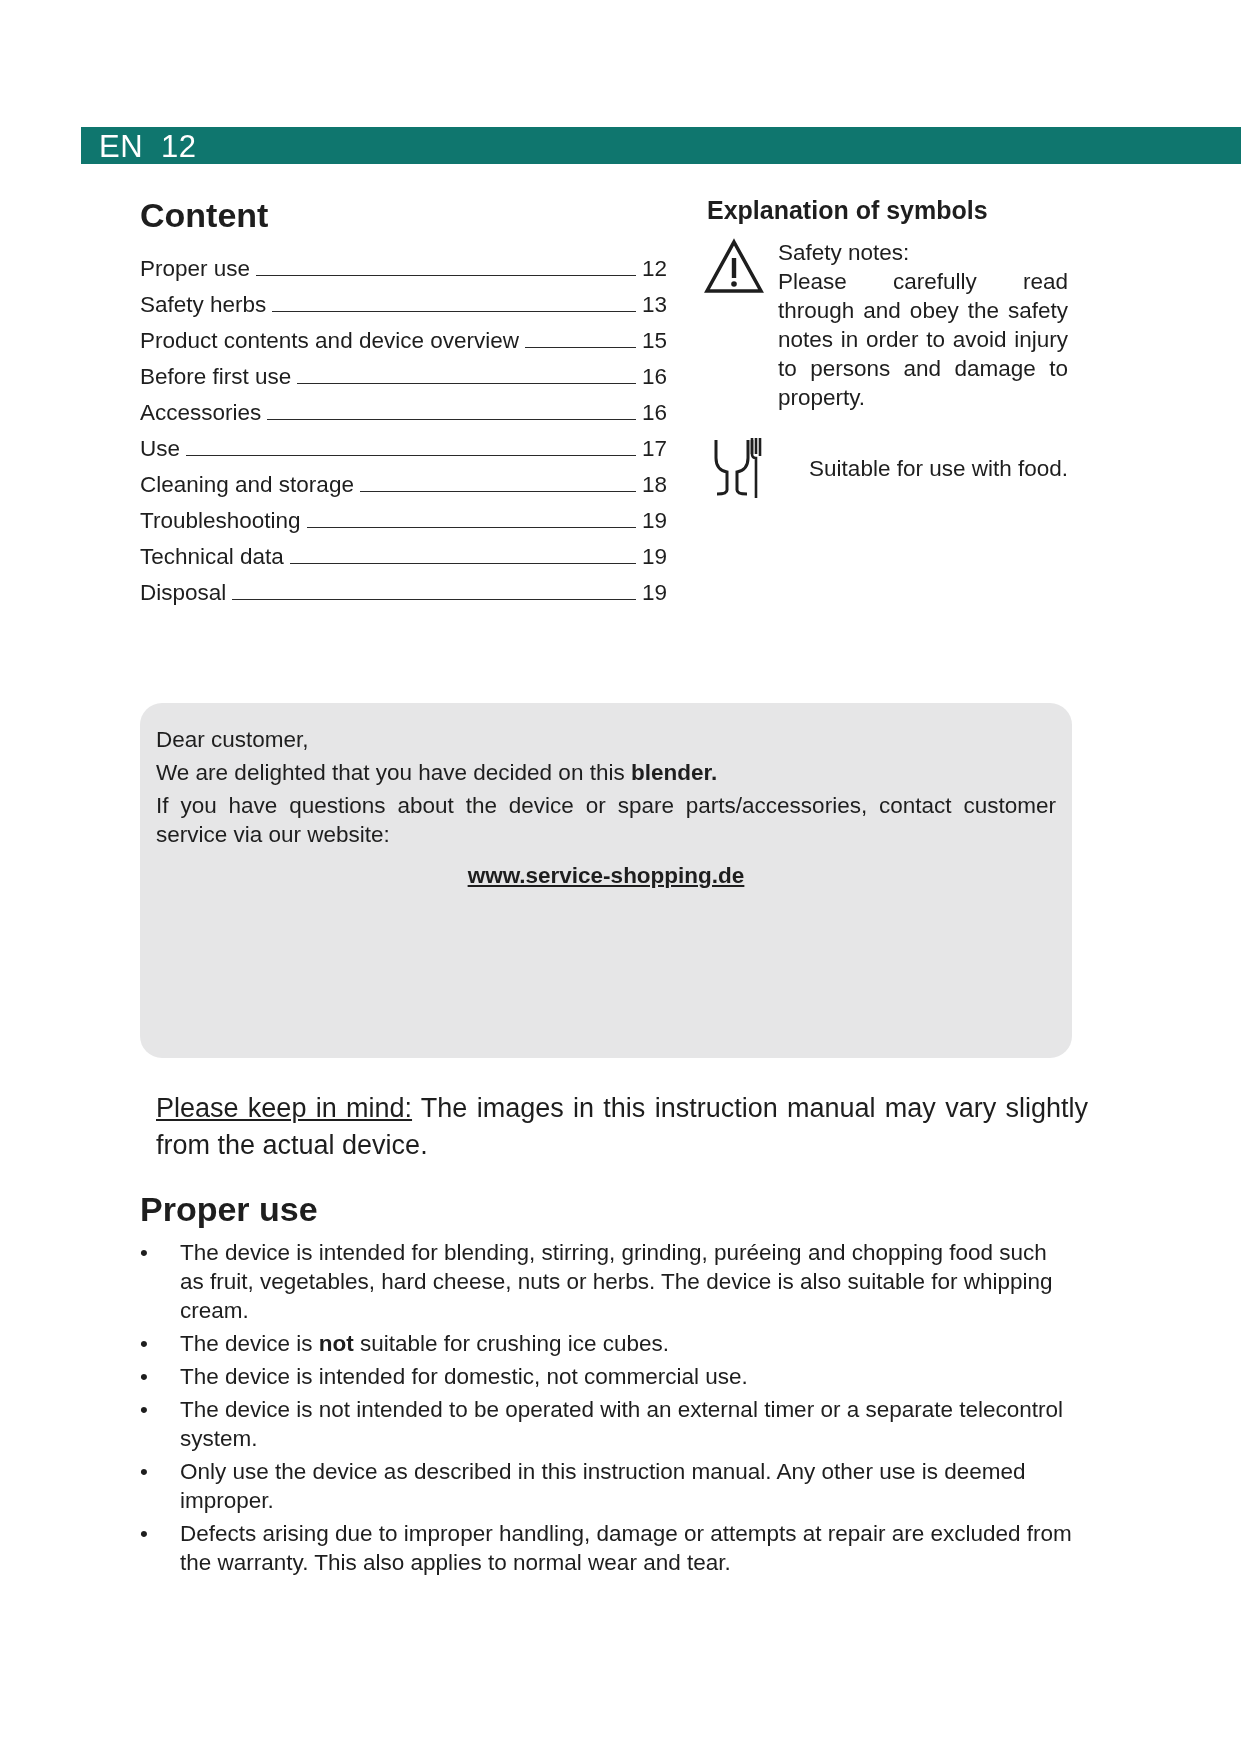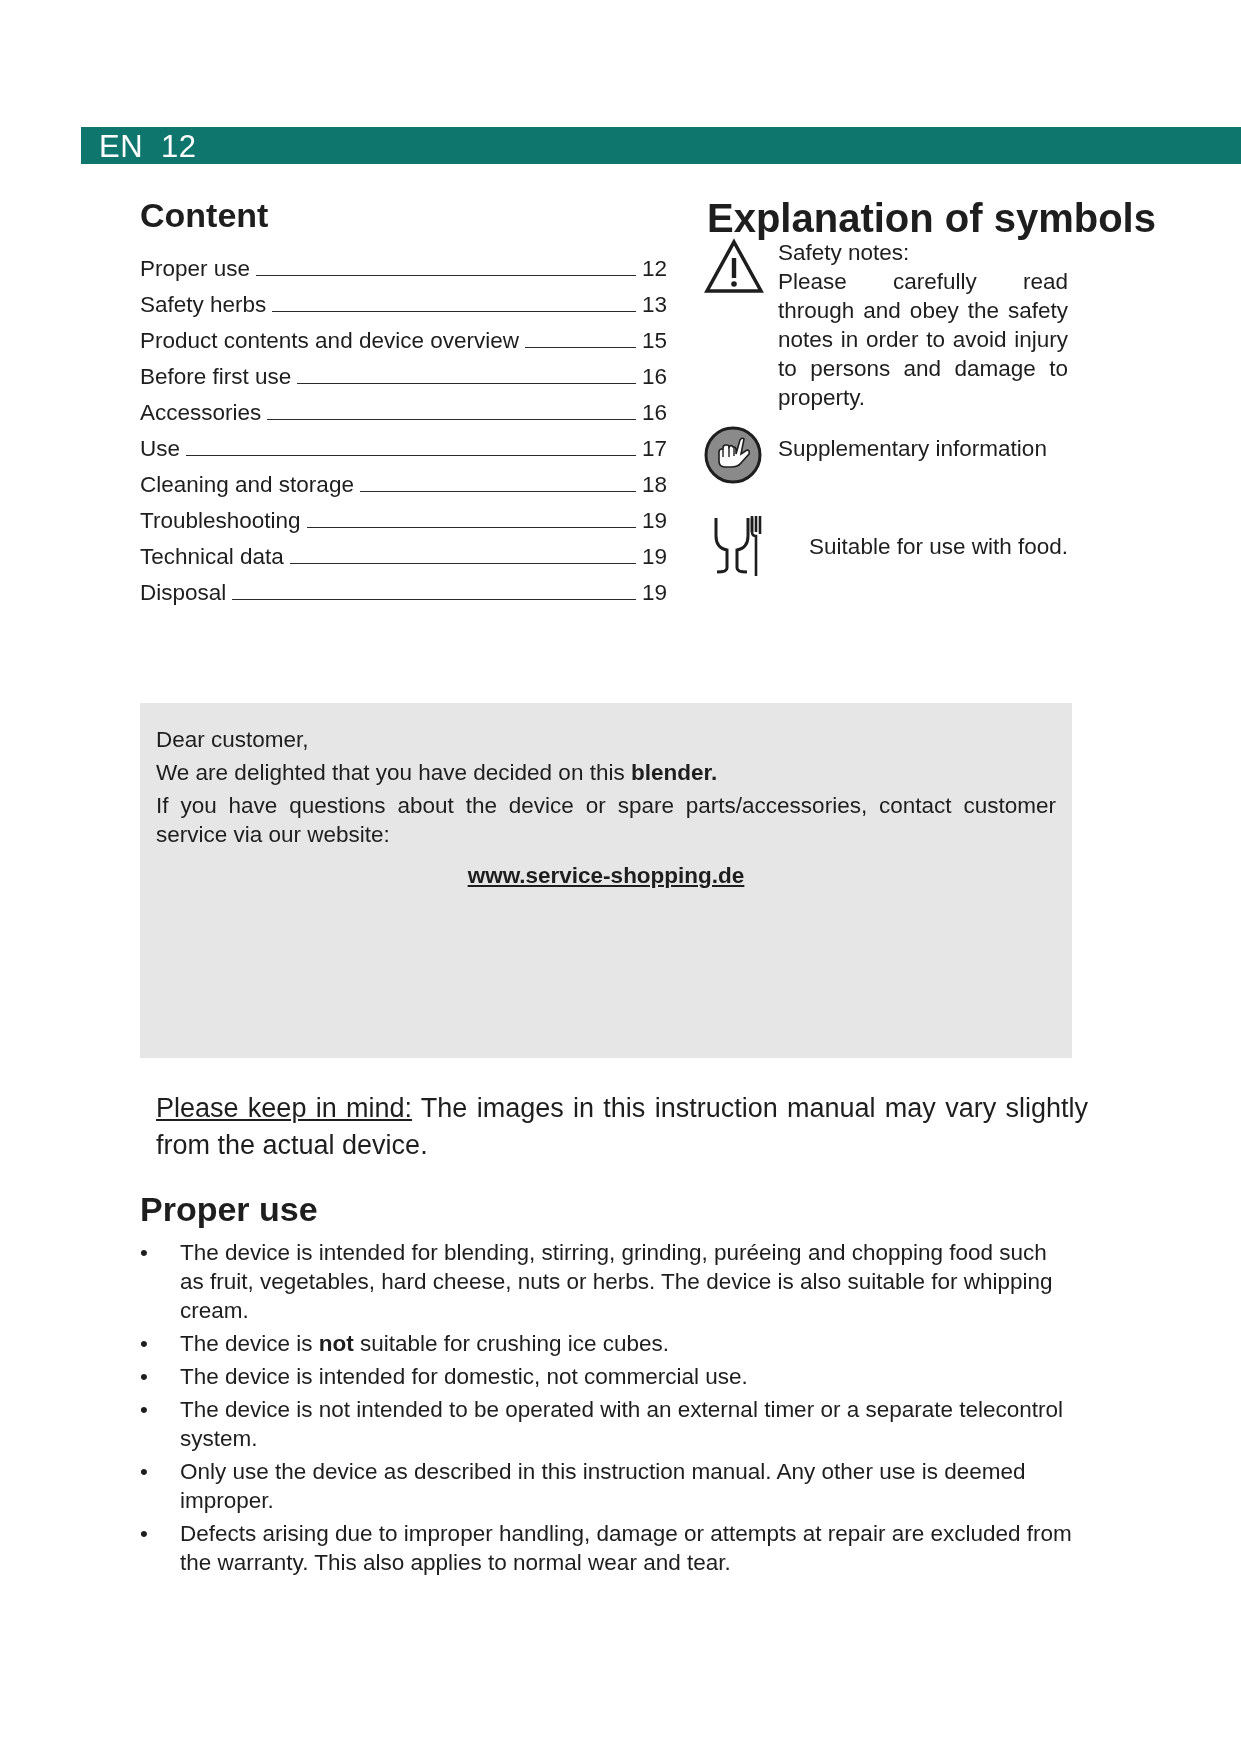--- a/index.html
+++ b/index.html
@@ -11,39 +11,39 @@
     position: absolute; left: 81px; top: 127px; width: 1179px; height: 37px;
     background: #0f766e;
   }
   .header-bar span {
     position: absolute; left: 18px; top: 2px; color: #ffffff; font-size: 31px; letter-spacing: 0.5px;
   }
   .header-bar .pg { left: 80px; }
 
   h2 { margin: 0; font-weight: bold; color: #1e1e1e; }
   .content-title { position: absolute; left: 140px; top: 196px; font-size: 34px; }
-  .symbols-title { position: absolute; left: 707px; top: 196px; font-size: 40px; }
+  .symbols-title { position: absolute; left: 707px; top: 196px; font-size: 25px; }
 
   .toc { position: absolute; left: 140px; top: 246px; width: 532px; }
   .toc-row { position: relative; height: 36px; font-size: 22.5px; display: flex; align-items: flex-end; }
   .toc-row .lbl { white-space: nowrap; padding-right: 6px; }
   .toc-row .leader { flex: 1; border-bottom: 1.6px solid #2a2a2a; margin-bottom: 6px; margin-right: 6px; }
   .toc-row .pg { width: 30px; text-align: left; }
 
   .symbols { position: absolute; left: 703px; top: 238px; width: 365px; }
   .sym { position: relative; padding-left: 75px; font-size: 22.5px; line-height: 29px; }
   .sym .icon { position: absolute; left: 0; top: 0; }
   .sym-safety { text-align: justify; hyphens: manual; }
   .sym-supp { margin-top: 14px; padding-top: 8px; min-height: 56px; }
   .sym-food { margin-top: 22px; padding-top: 20px; min-height: 66px; text-align: right; }
 
   .customer-box {
     position: absolute; left: 140px; top: 703px; width: 932px; height: 355px;
     background: #e6e6e7; box-sizing: border-box; padding: 22px 16px 16px 16px;
-    font-size: 22.5px; line-height: 29px;
+    font-size: 22.5px; line-height: 29px; border-radius: 22px;
   }
   .customer-box p { margin: 0 0 4px 0; text-align: justify; }
   .customer-box .link { text-align: center; margin-top: 12px; font-weight: bold; text-decoration: underline; }
 
   .note { position: absolute; left: 156px; top: 1090px; width: 932px; font-size: 27px; line-height: 37px; text-align: justify; }
   .note .u { text-decoration: underline; }
 
   .proper-title { position: absolute; left: 140px; top: 1190px; font-size: 34px; }
   .proper-list { position: absolute; left: 140px; top: 1238px; width: 935px; margin: 0; padding: 0; list-style: none; }
   .proper-list li { position: relative; padding-left: 40px; font-size: 22.5px; line-height: 29px; margin-bottom: 4px; }
@@ -119,30 +119,20 @@
     <span class="icon">
       <svg width="62" height="58" viewBox="0 0 62 58">
         <path d="M31 4 L58 53 L4 53 Z" fill="none" stroke="#1e1e1e" stroke-width="3.5" stroke-linejoin="miter"></path>
         <rect x="28.8" y="20" width="4.4" height="20" fill="#1e1e1e"></rect>
         <circle cx="31" cy="46" r="2.8" fill="#1e1e1e"></circle>
       </svg>
     </span>
     <div>Safety notes:</div>
     <div>Please carefully read through and obey the safe­ty notes in order to avoid injury to persons and dam­age to property.</div>
   </div>
-  <div class="sym sym-supp">
-    <span class="icon">
-      <svg width="62" height="58" viewBox="0 0 62 58">
-        <circle cx="30" cy="29" r="27" fill="#8a8a8a" stroke="#1e1e1e" stroke-width="3"></circle>
-        <path d="M16 32 L16 26 Q16 23 19 23 L20 23 L20 22 Q20 19 23 19 L24 19 Q26 19 26 21 L27 20 Q29 19 30 21 L31 21 Q33 21 33 24 L33 28 L37 14 Q39 11 41 13 L38 28 L44 24 Q47 24 46 28 L38 37 Q35 41 28 41 L22 41 Q16 41 16 35 Z" fill="#ffffff" stroke="#1e1e1e" stroke-width="1.6"></path>
-        <path d="M20 23 L20 31 M26 21 L26 31 M31 21 L31 30" stroke="#1e1e1e" stroke-width="1.4" fill="none"></path>
-      </svg>
-    </span>
-    <div>Supplementary information</div>
-  </div>
   <div class="sym sym-food">
     <span class="icon">
       <svg width="62" height="66" viewBox="0 0 62 66">
         <path d="M13 6 L13 24 Q13 36 24 38 L24 56 Q24 60 14 60" fill="none" stroke="#1e1e1e" stroke-width="3"></path>
         <path d="M45 6 L45 24 Q45 36 34 38 L34 56 Q34 60 44 60" fill="none" stroke="#1e1e1e" stroke-width="3"></path>
         <path d="M49 6 L49 20 Q49 24 53 24 L53 64 M57 4 L57 22 M53 4 L53 20" fill="none" stroke="#1e1e1e" stroke-width="2.6"></path>
         <path d="M49 4 L49 20" stroke="#1e1e1e" stroke-width="2.6"></path>
       </svg>
     </span>
     <div>Suitable for use with food.</div>

